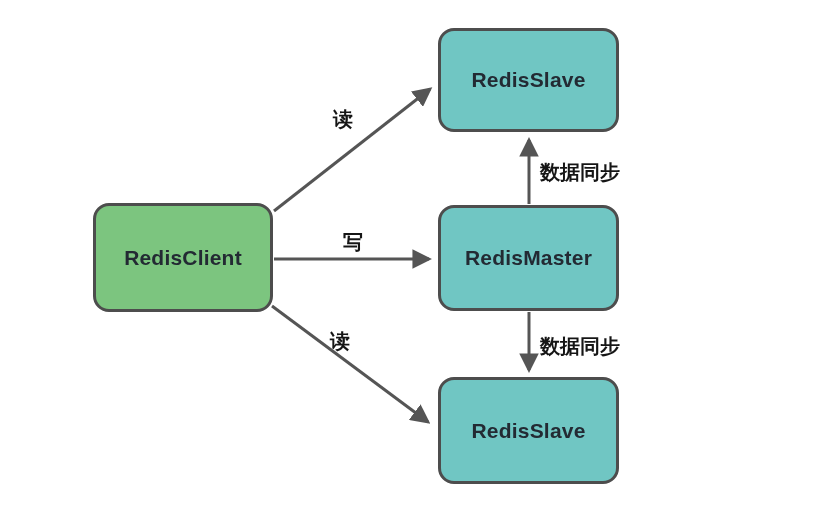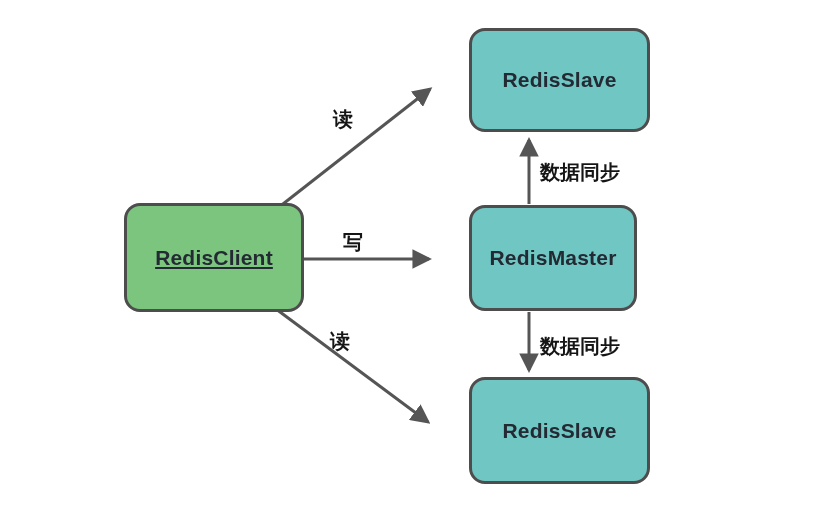--- a/index.html
+++ b/index.html
@@ -26,33 +26,31 @@
     display: flex;
     align-items: center;
     justify-content: center;
     border: 3px solid #4d4d4d;
     border-radius: 16px;
     box-sizing: border-box;
     font-weight: bold;
     font-size: 21px;
     color: #232a33;
     letter-spacing: 0.2px;
-    margin-left: 31px;
   }
   .node-client {
     left: 93px; top: 203px; width: 180px; height: 109px;
     background: #7cc57f;
-    text-decoration: underline;
   }
   .node-slave-top {
     left: 438px; top: 28px; width: 181px; height: 104px;
     background: #70c6c3;
   }
   .node-master {
-    left: 438px; top: 205px; width: 168px; height: 106px;
+    left: 438px; top: 205px; width: 181px; height: 106px;
     background: #70c6c3;
   }
   .node-slave-bottom {
     left: 438px; top: 377px; width: 181px; height: 107px;
     background: #70c6c3;
   }
   .edge-label {
     position: absolute;
     font-weight: bold;
     font-size: 20px;

